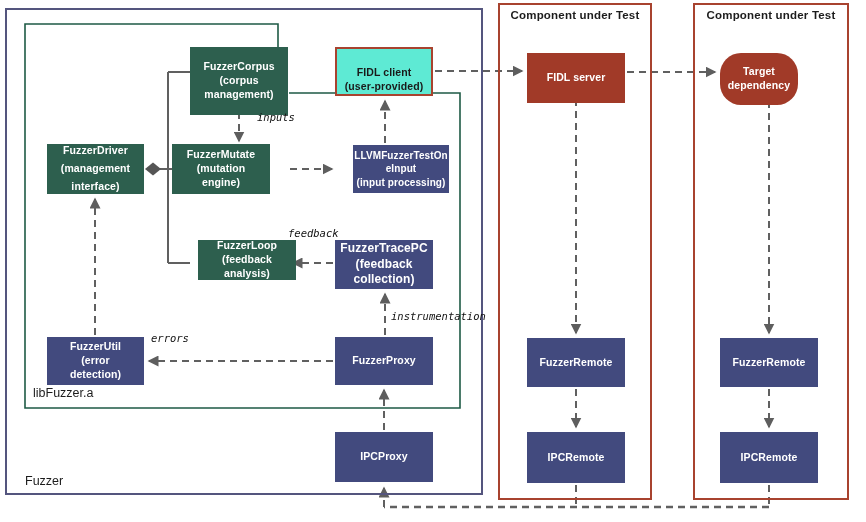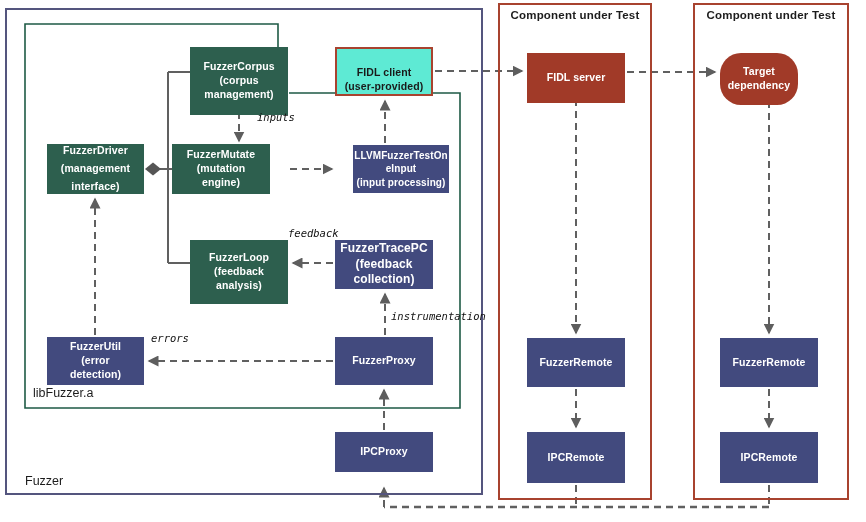--- a/index.html
+++ b/index.html
@@ -105,39 +105,39 @@
       <div class="node green" style="left: 172px; top: 144px; width: 98px; height: 50px;">
         <div>FuzzerMutate</div>
         <div>(mutation</div>
         <div>engine)</div>
       </div>
       <div class="node navy sm" style="left: 337px; top: 145px; width: 96px; height: 48px; margin-left: 16px;">
         <div>LLVMFuzzerTestOn</div>
         <div>eInput</div>
         <div>(input processing)</div>
       </div>
-      <div class="node green" style="left: 190px; top: 240px; width: 98px; height: 64px;">
+      <div class="node green" style="left: 198px; top: 240px; width: 98px; height: 40px;">
         <div>FuzzerLoop</div>
         <div>(feedback</div>
         <div>analysis)</div>
       </div>
       <div class="node navy lg" style="left: 335px; top: 240px; width: 98px; height: 49px;">
         <div>FuzzerTracePC</div>
         <div>(feedback</div>
         <div>collection)</div>
       </div>
       <div class="node navy" style="left: 47px; top: 337px; width: 97px; height: 48px;">
         <div>FuzzerUtil</div>
         <div>(error</div>
         <div>detection)</div>
       </div>
       <div class="node navy" style="left: 335px; top: 337px; width: 98px; height: 48px;">
         <div>FuzzerProxy</div>
       </div>
-      <div class="node navy" style="left: 335px; top: 432px; width: 98px; height: 40px;">
+      <div class="node navy" style="left: 335px; top: 432px; width: 98px; height: 50px;">
         <div>IPCProxy</div>
       </div>
       <div class="node navy" style="left: 527px; top: 338px; width: 98px; height: 49px;">
         <div>FuzzerRemote</div>
       </div>
       <div class="node navy" style="left: 527px; top: 432px; width: 98px; height: 51px;">
         <div>IPCRemote</div>
       </div>
       <div class="node navy" style="left: 720px; top: 338px; width: 98px; height: 49px;">
         <div>FuzzerRemote</div>

